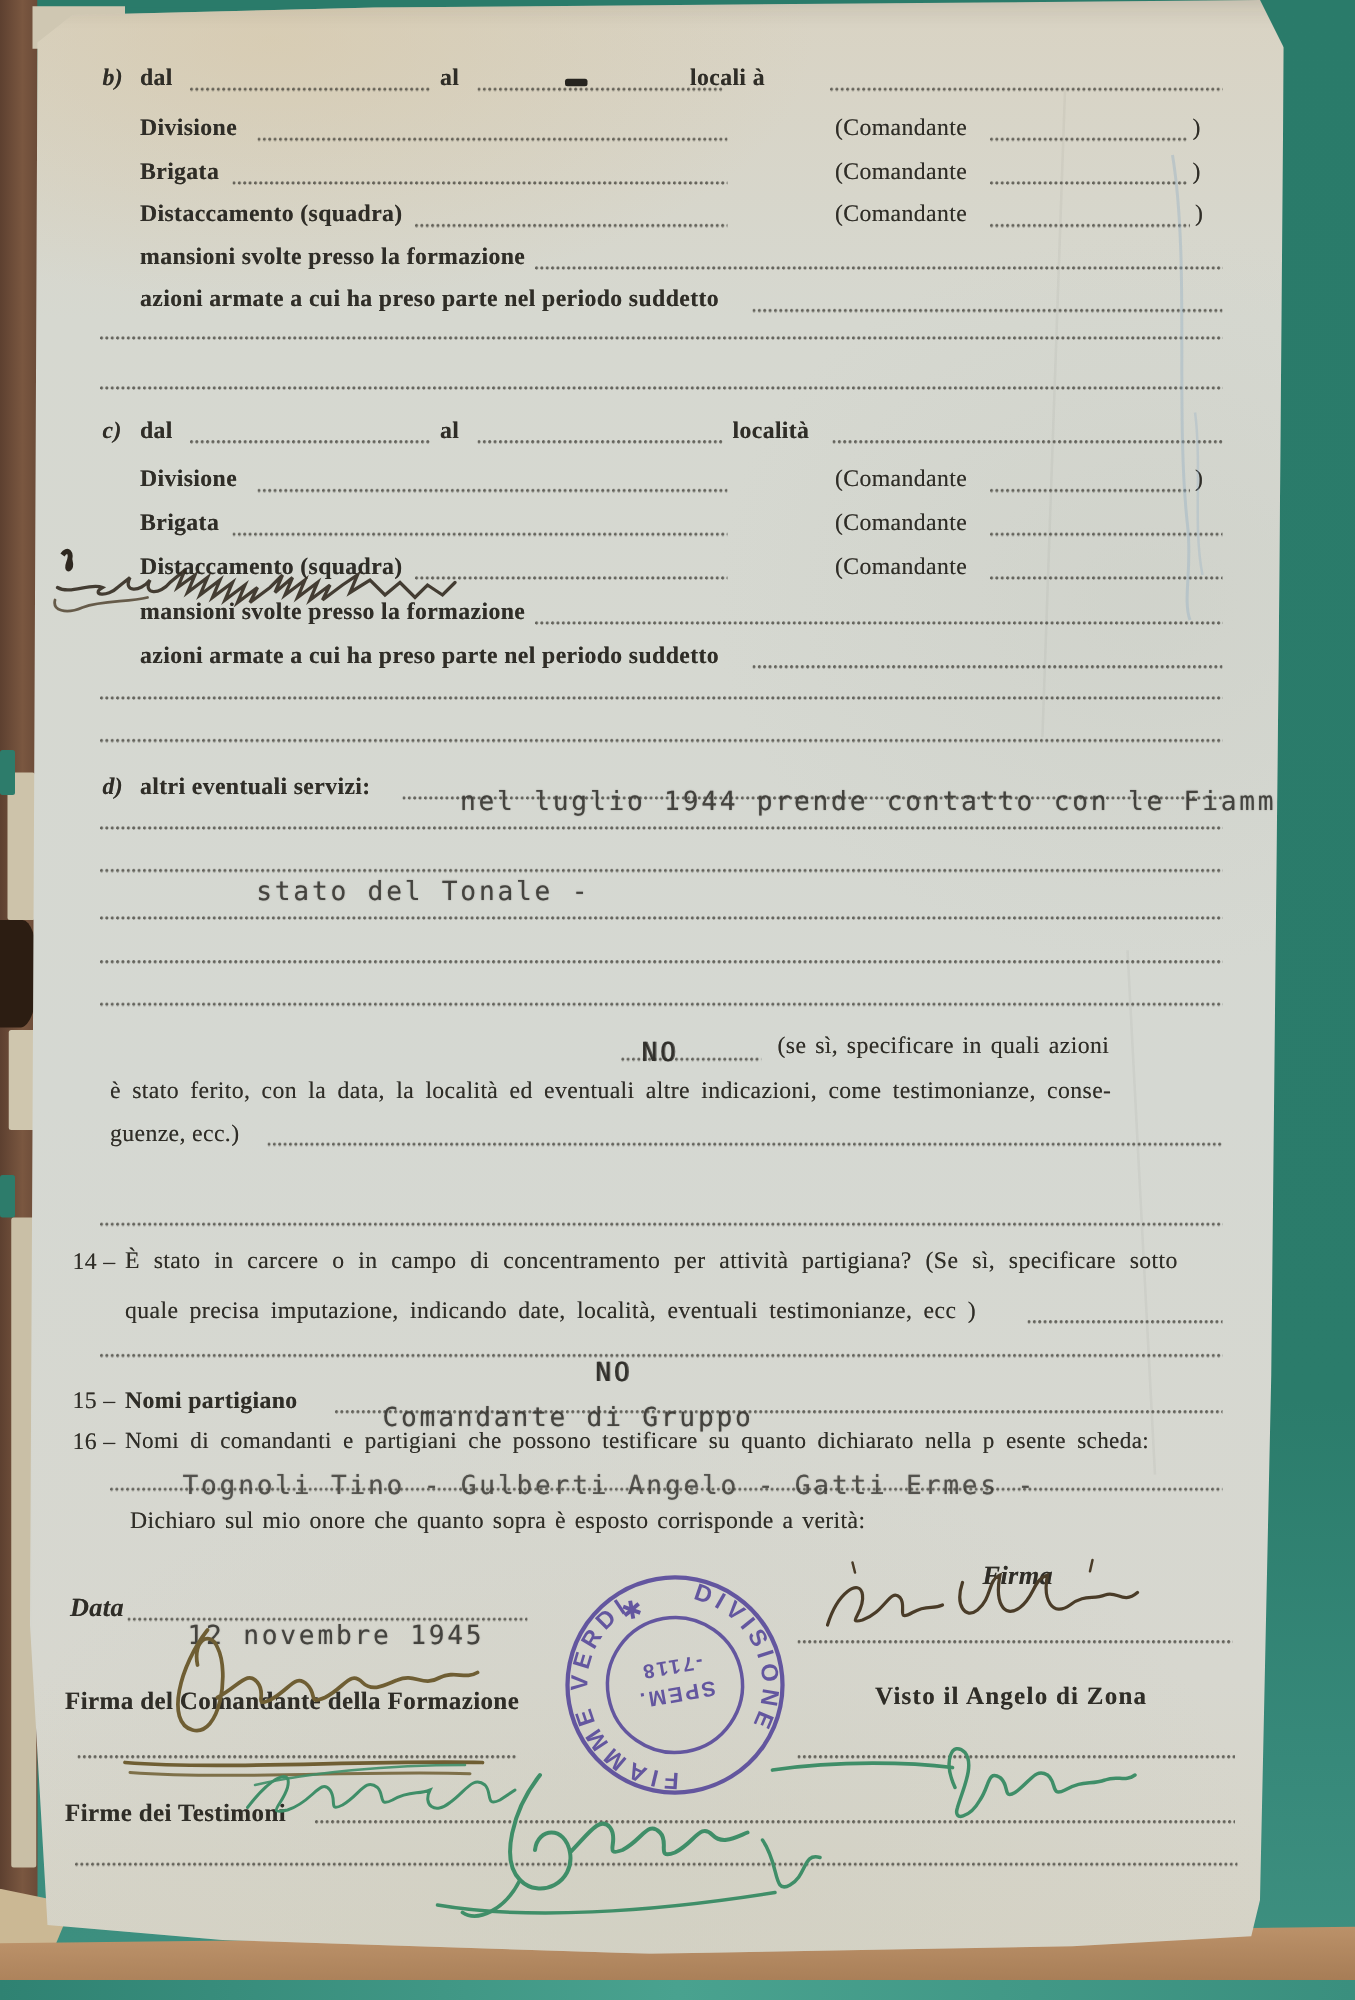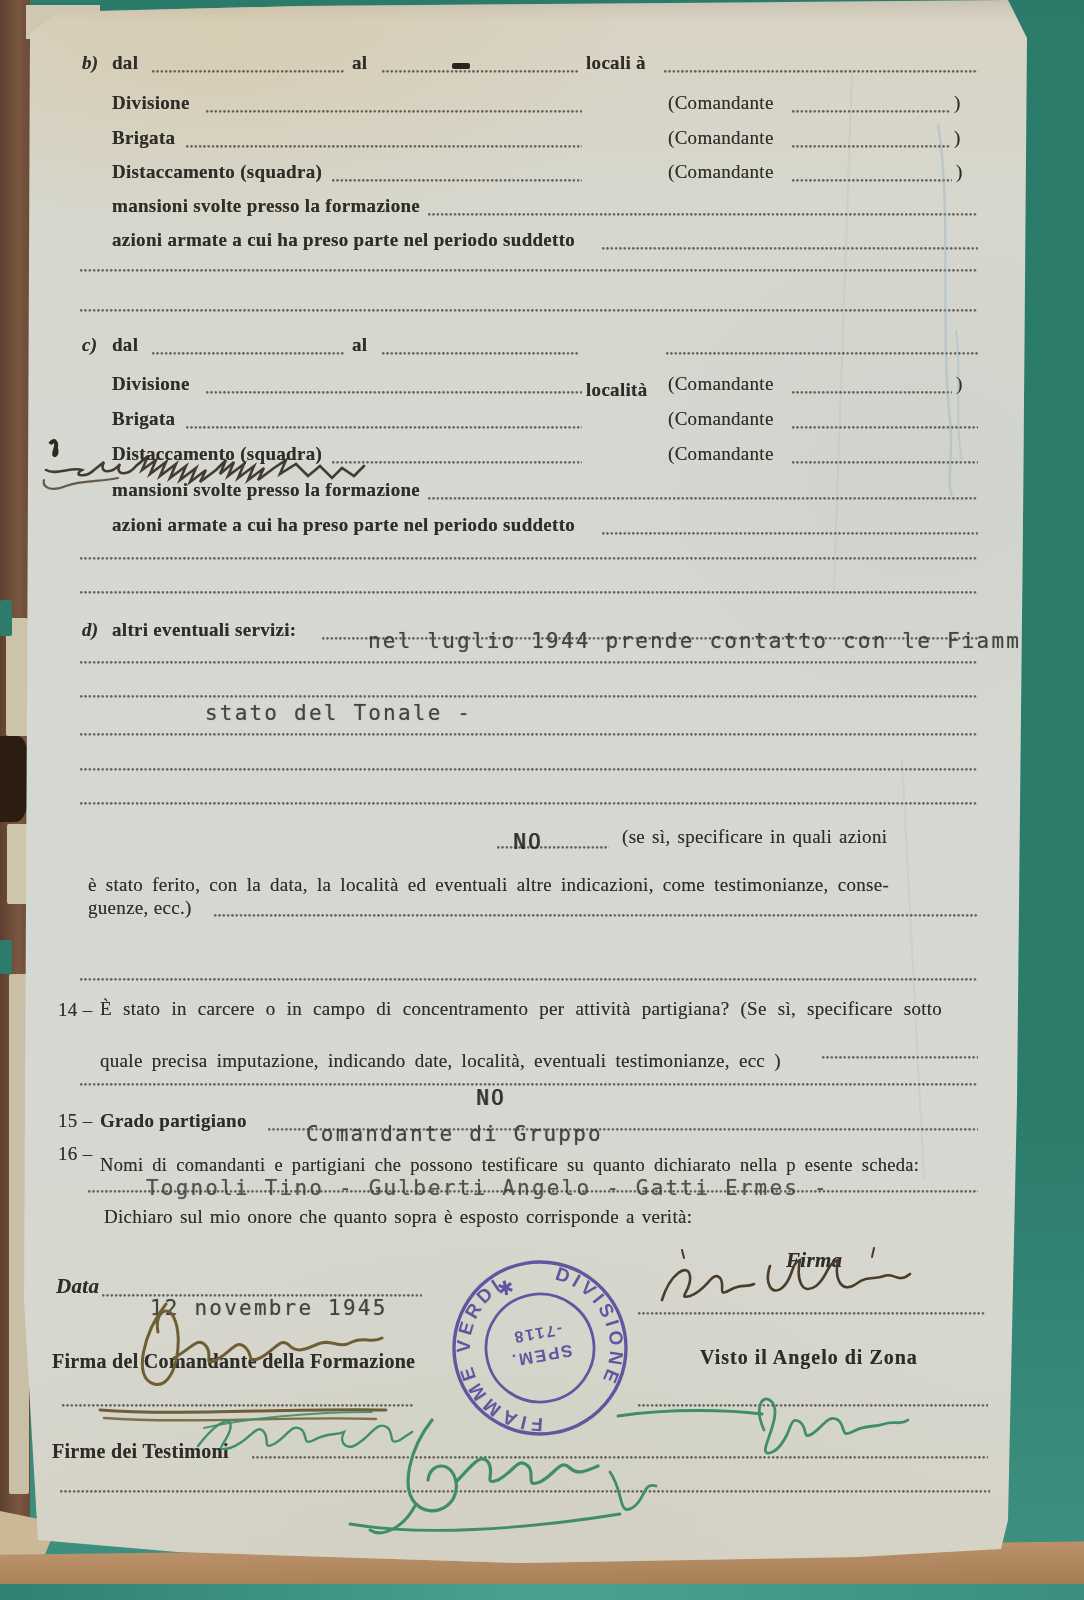--- a/index.html
+++ b/index.html
@@ -19,21 +19,21 @@
       radial-gradient(620px 300px at 20% 2%, rgba(214,198,166,.55), rgba(214,198,166,0) 70%),
       radial-gradient(500px 420px at 85% 30%, rgba(203,206,198,.5), rgba(203,206,198,0) 70%),
       radial-gradient(700px 500px at 45% 95%, rgba(208,207,193,.55), rgba(208,207,193,0) 75%),
       linear-gradient(180deg,#d9d3c3 0%,#d6d8d0 16%,#d5d8d2 55%,#d7d7cf 84%,#d5d2c4 100%);
     clip-path:polygon(30px 34px,58px 12px,300px 6px,786px 2px,1008px 0px,1027px 38px,1023px 520px,1017px 1100px,1008px 1520px,1001px 1549px,858px 1557px,520px 1563px,178px 1552px,38px 1540px,24px 1300px,27px 700px);
     box-shadow:inset -16px 0 26px rgba(40,40,30,.10), inset 0 -12px 20px rgba(40,40,30,.08), inset 10px 4px 18px rgba(120,100,70,.10);}
   
   .lbl{position:absolute;font-family:"Liberation Serif",serif;font-size:19px;color:#2f2d27;letter-spacing:.3px;white-space:nowrap;text-shadow:0 0 .5px rgba(47,45,39,.55);}
   .bold{font-weight:bold;}
   .ital{font-style:italic;}
-  .ws6{word-spacing:6px;} .ws4{word-spacing:4px;margin-top:12px;} .ws2{word-spacing:2px;}
+  .ws6{word-spacing:6px;} .ws4{word-spacing:4px;} .ws2{word-spacing:2px;}
   
   .dl{position:absolute;height:3px;background-image:radial-gradient(circle at 1.2px 1.4px,rgba(56,54,47,.72) 1px,transparent 1.5px);background-size:4.3px 3px;}
   
   .tw{position:absolute;font-family:"DejaVu Sans Mono",monospace;font-size:21px;color:rgba(58,57,52,.88);letter-spacing:2.2px;white-space:nowrap;text-shadow:0 0 1px rgba(58,57,52,.55);}
   .tw-strong{color:rgba(45,44,40,.95);text-shadow:1px 0 0 rgba(45,44,40,.7);}
   sig, svg{display:block;}
   .crease{position:absolute;background:rgba(60,60,50,.05);}
 </style>
 </head>
 <body>
@@ -57,21 +57,21 @@
 
     <div class="crease" style="left:842px;top:70px;width:2px;height:520px;transform:rotate(2deg);"></div>
     <div class="crease" style="left:912px;top:760px;width:2px;height:420px;transform:rotate(-3deg);"></div>
 
     <span class="lbl ital bold" style="left:82px;top:52px;">b)</span>
     <span class="lbl bold" style="left:112px;top:52px;">dal</span>
     <div class="dl" style="left:152px;top:70px;width:192px;"></div>
     <span class="lbl bold" style="left:352px;top:52px;">al</span>
     <div class="dl" style="left:382px;top:70px;width:196px;"></div>
     <div class="abs" style="left:452px;top:63px;width:18px;height:6px;background:#26241f;border-radius:2px;"></div>
-    <span class="lbl bold" style="left:586px;top:52px;">locali à</span>
+    <span class="lbl bold" style="left:552px;top:52px;">locali à</span>
     <div class="dl" style="left:664px;top:70px;width:314px;"></div>
 
     <span class="lbl bold" style="left:112px;top:92px;">Divisione</span>
     <div class="dl" style="left:206px;top:110px;width:376px;"></div>
     <span class="lbl" style="left:668px;top:92px;">(Comandante</span>
     <div class="dl" style="left:792px;top:110px;width:158px;"></div>
     <span class="lbl" style="left:954px;top:92px;">)</span>
 
     <span class="lbl bold" style="left:112px;top:127px;">Brigata</span>
     <div class="dl" style="left:186px;top:145px;width:396px;"></div>
@@ -91,21 +91,21 @@
     <span class="lbl bold" style="left:112px;top:229px;">azioni armate a cui ha preso parte nel periodo suddetto</span>
     <div class="dl" style="left:602px;top:247px;width:376px;"></div>
     <div class="dl" style="left:80px;top:269px;width:898px;"></div>
 
     <div class="dl" style="left:80px;top:309px;width:898px;"></div>
     <span class="lbl ital bold" style="left:82px;top:334px;">c)</span>
     <span class="lbl bold" style="left:112px;top:334px;">dal</span>
     <div class="dl" style="left:152px;top:352px;width:192px;"></div>
     <span class="lbl bold" style="left:352px;top:334px;">al</span>
     <div class="dl" style="left:382px;top:352px;width:196px;"></div>
-    <span class="lbl bold" style="left:586px;top:334px;margin-top:45px;">località</span>
+    <span class="lbl bold" style="left:586px;top:334px;">località</span>
     <div class="dl" style="left:666px;top:352px;width:312px;"></div>
 
     <span class="lbl bold" style="left:112px;top:373px;">Divisione</span>
     <div class="dl" style="left:206px;top:391px;width:376px;"></div>
     <span class="lbl" style="left:668px;top:373px;">(Comandante</span>
     <div class="dl" style="left:792px;top:391px;width:160px;"></div>
     <span class="lbl" style="left:956px;top:373px;">)</span>
 
     <span class="lbl bold" style="left:112px;top:408px;">Brigata</span>
     <div class="dl" style="left:186px;top:426px;width:396px;"></div>
@@ -151,21 +151,21 @@
     <div class="dl" style="left:80px;top:978px;width:898px;"></div>
 
     <span class="lbl" style="left:58px;top:999px;">14 –</span>
     <span class="lbl ws6" style="left:100px;top:998px;">È stato in carcere o in campo di concentramento per attività partigiana? (Se sì, specificare sotto</span>
     <span class="lbl ws4" style="left:100px;top:1038px;">quale precisa imputazione, indicando date, località, eventuali testimonianze, ecc )</span>
     <div class="dl" style="left:822px;top:1056px;width:156px;"></div>
     <div class="dl" style="left:80px;top:1083px;width:898px;"></div>
     <span class="tw tw-strong" style="left:476px;top:1086px;">NO</span>
 
     <span class="lbl" style="left:58px;top:1110px;">15 –</span>
-    <span class="lbl bold" style="left:100px;top:1110px;">Grado partigiano</span>
+    <span class="lbl bold" style="left:100px;top:1110px;">Nomi partigiano</span>
     <div class="dl" style="left:268px;top:1128px;width:710px;"></div>
     <span class="tw" style="left:306px;top:1122px;">Comandante di Gruppo</span>
 
     <span class="lbl" style="left:58px;top:1143px;">16 –</span>
     <span class="lbl ws4" style="left:100px;top:1143px;font-size:18.5px;">Nomi di comandanti e partigiani che possono testificare su quanto dichiarato nella p esente scheda:</span>
     <span class="tw" style="left:146px;top:1176px;opacity:.9;">Tognoli Tino - Gulberti Angelo - Gatti Ermes -</span>
     <div class="dl" style="left:88px;top:1190px;width:890px;"></div>
 
     <span class="lbl ws2" style="left:104px;top:1206px;">Dichiaro sul mio onore che quanto sopra è esposto corrisponde a verità:</span>
 

